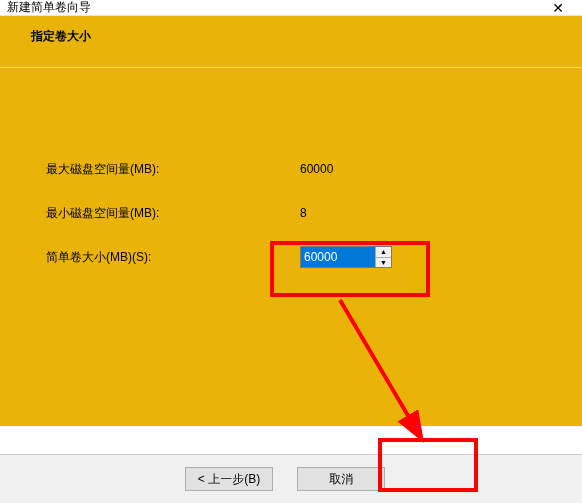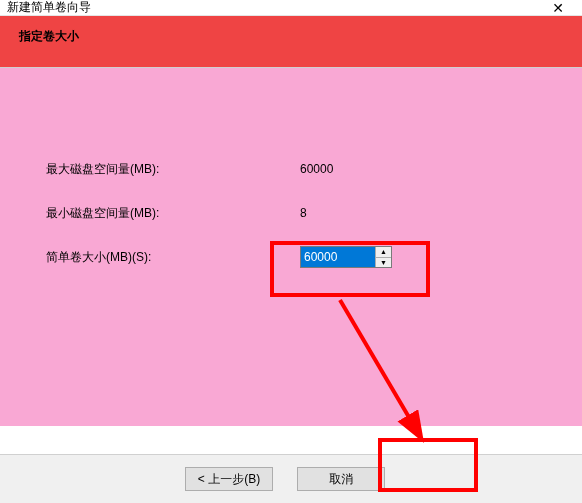--- a/index.html
+++ b/index.html
@@ -32,37 +32,37 @@
     .close-btn {
       font-size: 14px;
       width: 40px;
       height: 28px;
       display: flex;
       align-items: center;
       justify-content: center;
       cursor: pointer;
     }
     .header-section {
-      padding: 12px 10px 18px 19px;
-      background: #ef4444;
+      padding: 12px 10px 18px 31px;
+      background: #eab308;
       border-bottom: 1px solid #d0d0d0;
     }
     .header-title {
       font-size: 12px;
       font-weight: bold;
       color: #000;
       margin-bottom: 4px;
     }
     .header-desc {
       font-size: 12px;
       color: #000;
       padding-left: 18px;
     }
     .content-area {
-      background: #f9a8d4;
+      background: #eab308;
       height: 358px;
       padding-top: 88px;
       padding-left: 46px;
       position: relative;
     }
     .field-row {
       display: flex;
       align-items: center;
       height: 26px;
       margin-bottom: 18px;

